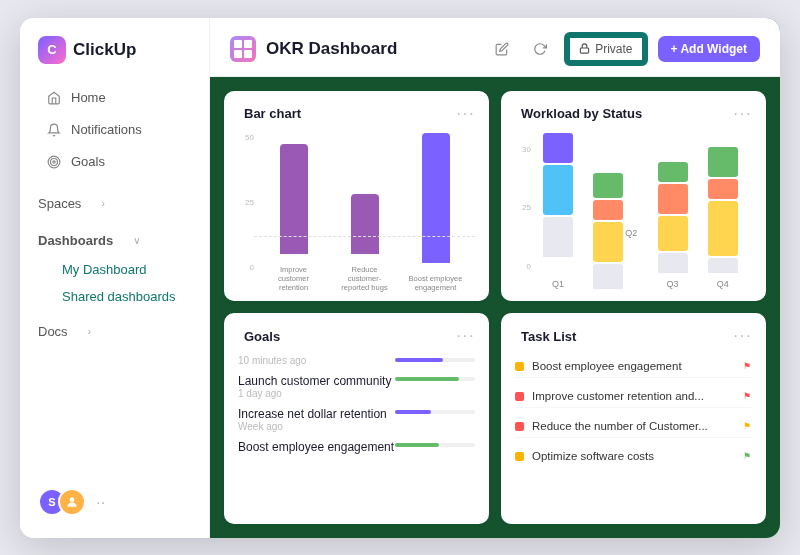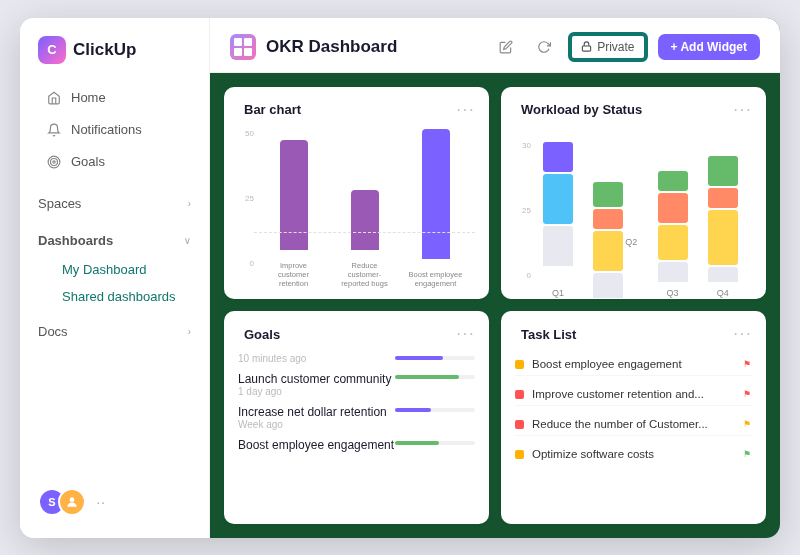--- a/index.html
+++ b/index.html
@@ -49,21 +49,21 @@
       font-size: 17px; font-weight: 700; color: #1a1a2e;
     }
     .nav-item {
       display: flex; align-items: center; gap: 9px;
       padding: 7px 18px;
       font-size: 13px; color: #555; cursor: pointer;
       border-radius: 6px; margin: 1px 8px;
     }
     .nav-icon { width: 16px; height: 16px; display: flex; align-items: center; justify-content: center; flex-shrink: 0; }
     .nav-item-expandable {
-      display: flex; align-items: center; justify-content: space-between;
+      display: flex; align-items: center; justify-content: flex-start;
       padding: 7px 18px; font-size: 13px; color: #555; cursor: pointer;
       margin: 1px 0;
       gap: 20px;
     }
     .nav-item-expandable .left { display: flex; align-items: center; gap: 9px; }
     .chevron { font-size: 10px; color: #aaa; }
     .nav-sub-item {
       padding: 6px 18px 6px 42px; font-size: 13px; color: #0f766e; cursor: pointer;
     }
     .sidebar-bottom {
@@ -111,21 +111,21 @@
     .topbar-title { font-size: 17px; font-weight: 700; color: #1a1a2e; }
     .topbar-right { display: flex; align-items: center; gap: 10px; }
     .topbar-icon-btn {
       width: 28px; height: 28px; display: flex; align-items: center; justify-content: center;
       color: #888; cursor: pointer; font-size: 14px;
       border-radius: 5px;
     }
     .private-badge {
       display: flex; align-items: center; gap: 5px;
       font-size: 12px; color: #555; padding: 4px 9px;
-      border: 4px solid #0f766e; border-radius: 6px; cursor: pointer;
+      border: 6px solid #0f766e; border-radius: 6px; cursor: pointer;
     }
     .add-widget-btn {
       background: #7b61ff; color: #fff;
       border: none; border-radius: 7px;
       padding: 6px 13px; font-size: 12px; font-weight: 600;
       cursor: pointer;
     }
 
     
     .dashboard-grid {
@@ -372,21 +372,21 @@
           <span class="widget-title">Workload by Status</span>
           <span class="widget-menu">···</span>
         </div>
         <div class="stacked-chart-area">
           <div class="stacked-y">
             <span>30</span>
             <span>25</span>
             <span>0</span>
           </div>
 
-          <div style="display:flex;flex-direction:column;align-items:center;gap:18px;margin-top:13px;">
+          <div style="display:flex;flex-direction:column;align-items:center;gap:18px;">
             <div style="display:flex;flex-direction:column-reverse;gap:2px;align-items:center;">
               <div style="width:30px;height:40px;background:#e8e8f0;border-radius:3px 3px 0 0;"></div>
               <div style="width:30px;height:50px;background:#4FC3F7;border-radius:3px;"></div>
               <div style="width:30px;height:30px;background:#7b61ff;border-radius:3px;"></div>
             </div>
             <span class="stacked-label">Q1</span>
           </div>
 
           <div style="display:flex;flex-direction:row;align-items:center;gap:2px;margin-top:36px;">
             <div style="display:flex;flex-direction:column-reverse;gap:2px;align-items:center;">

